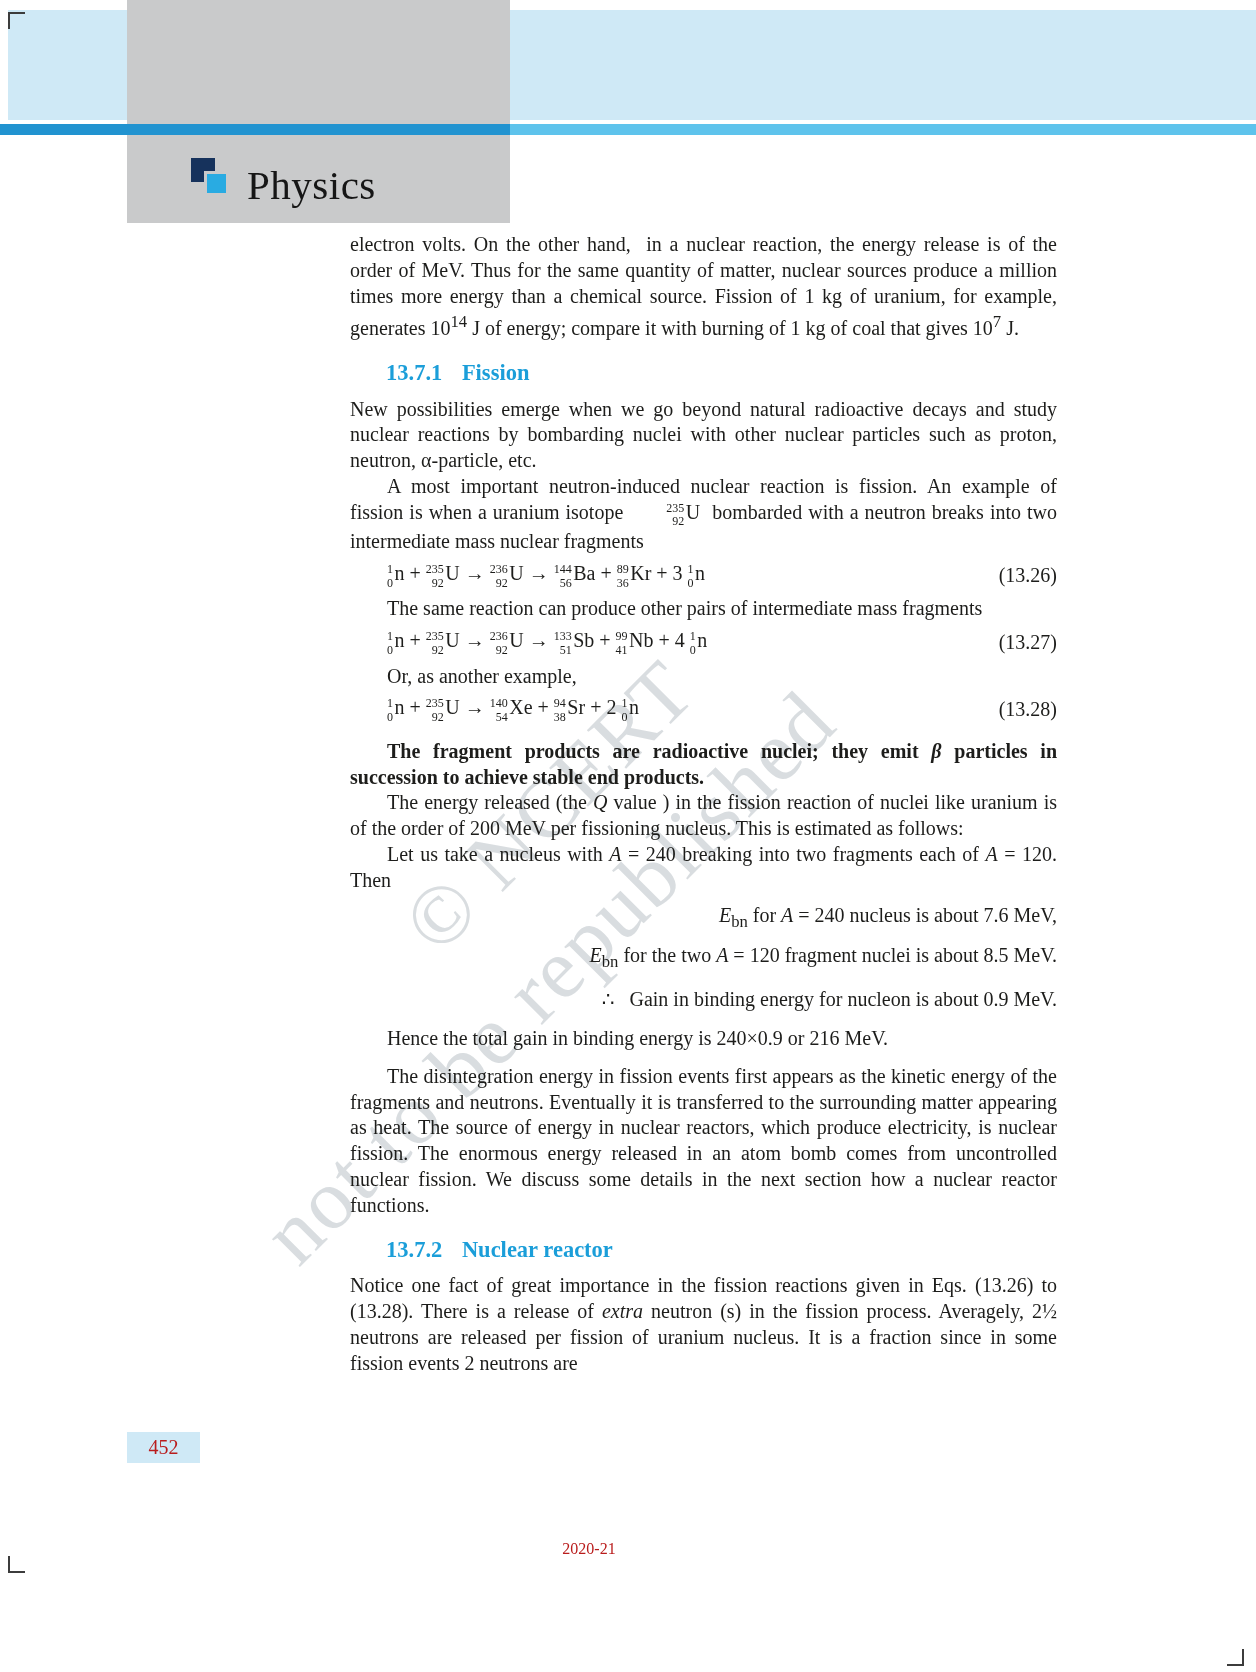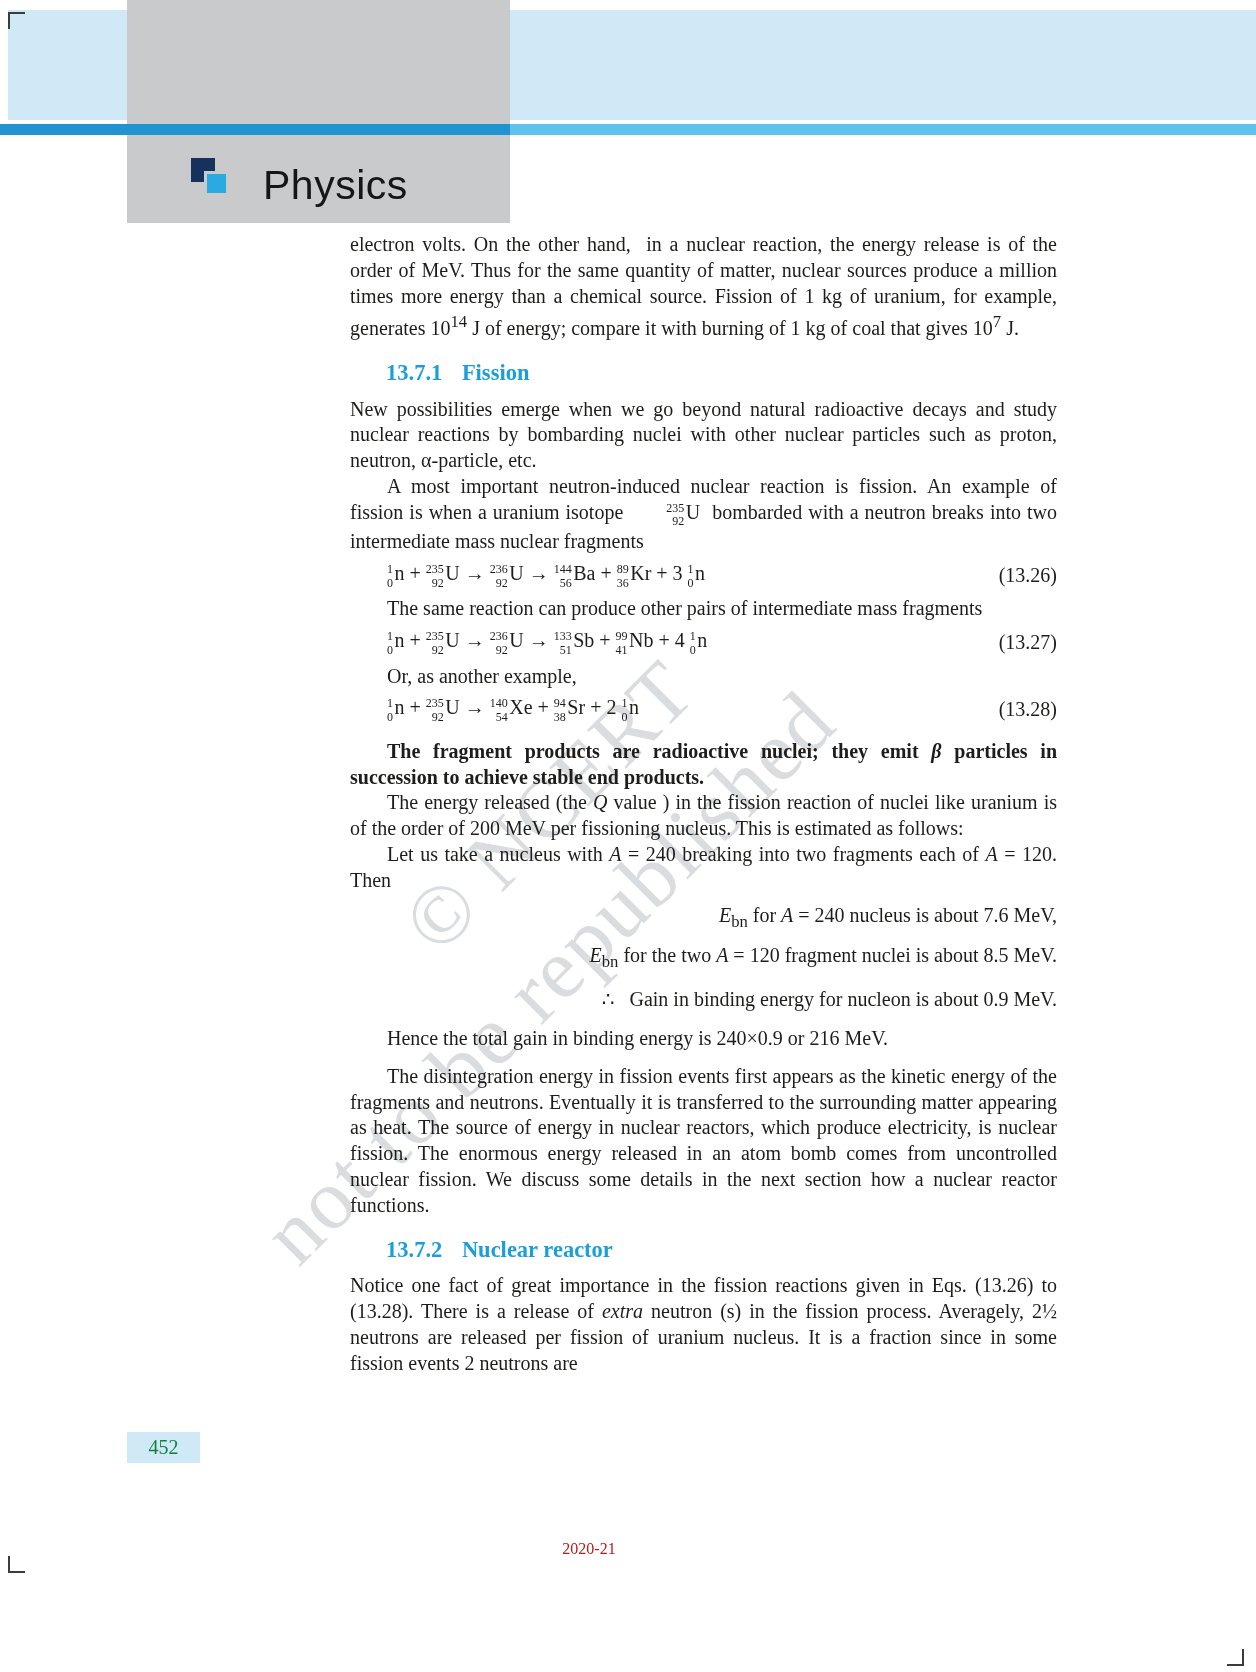--- a/index.html
+++ b/index.html
@@ -13,21 +13,21 @@
 
   
   .band{position:absolute;left:8px;right:0;top:10px;height:110px;background:var(--band);z-index:1;}
   .chapter-box{position:absolute;left:127px;top:0;width:383px;height:223px;background:var(--chapter-box);z-index:2;}
   .stripe{position:absolute;left:0;right:0;top:124px;height:11px;background:var(--stripe-right);z-index:3;}
   .stripe-left{position:absolute;left:0;top:0;height:100%;width:510px;background:var(--stripe-left);display:block;}
   .logo{position:absolute;left:64px;top:158px;width:40px;height:40px;display:block;}
   .logo-dark{position:absolute;left:0;top:0;width:24px;height:24px;background:var(--logo-dark);display:block;}
   .logo-cyan{position:absolute;left:13px;top:13px;width:19px;height:19px;background:var(--logo-cyan);display:block;
              border:3px solid var(--chapter-box);box-sizing:content-box;}
-  .chapter-title{position:absolute;left:136px;top:165px;font-family:Liberation Sans, sans-serif;
+  .chapter-title{position:absolute;left:120px;top:165px;font-family:Liberation Serif, serif;
                  font-size:41px;line-height:1;color:#161616;letter-spacing:0.5px;}
 
   
   .content{position:absolute;left:350px;top:232px;width:707px;font-size:20px;line-height:25.8px;
            text-align:justify;z-index:2;}
   .para{margin:0;}
   .indent{text-indent:37px;}
   .section{margin:18px 0 11px;font-size:22.5px;color:var(--heading);font-weight:bold;text-align:left;}
   .sec-num{margin-right:14px;margin-left:36px;}
   .eq-row{display:flex;justify-content:space-between;align-items:center;margin:6px 0 6px 37px;}
@@ -40,21 +40,21 @@
   .gap-top{margin-top:14px;font-weight:bold;}
 
   
   .nuc{white-space:nowrap;}
   .pre{display:inline-block;vertical-align:-0.55em;font-size:0.6em;line-height:1.15;
        text-align:right;margin-right:1.5px;}
   .pre span{display:block;}
 
   
   .page-num-box{position:absolute;left:127px;top:1432px;width:73px;height:31px;background:var(--pagebox);
-                display:flex;align-items:center;justify-content:center;font-size:20px;color:#15803d;z-index:2;}
+                display:flex;align-items:center;justify-content:center;font-size:20px;color:#b91c1c;z-index:2;}
   .footer{position:absolute;left:0;top:1540px;width:1178px;text-align:center;font-size:16px;color:#b91c1c;z-index:2;}
 
   
   .wm{position:absolute;font-family:"Liberation Serif","DejaVu Serif",serif;color:var(--watermark);
       white-space:nowrap;transform:rotate(-45deg);transform-origin:left center;z-index:1;letter-spacing:2px;}
   .wm1{left:418px;top:888px;font-size:84px;}
   .wm2{left:278px;top:1198px;font-size:86px;}
 
   
   .crop{position:absolute;width:15px;height:15px;z-index:4;display:block;}

